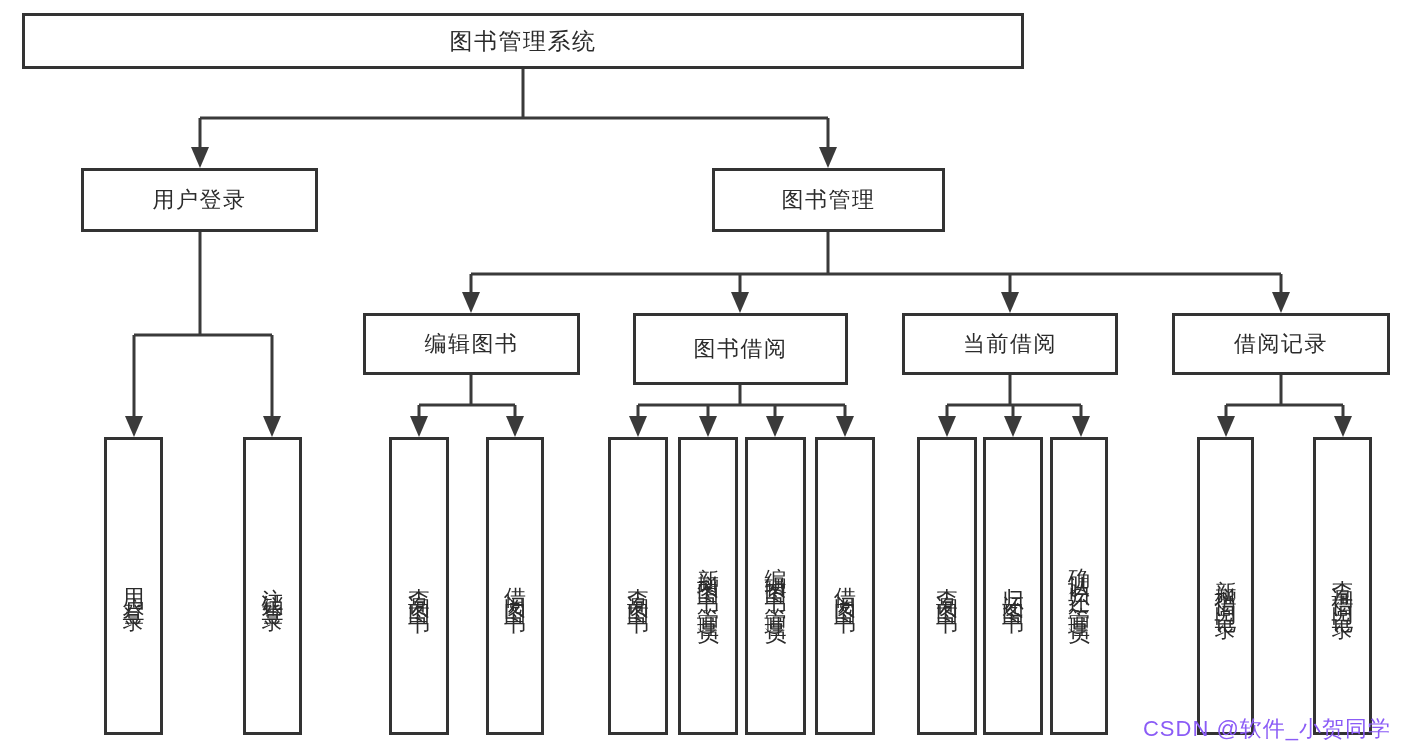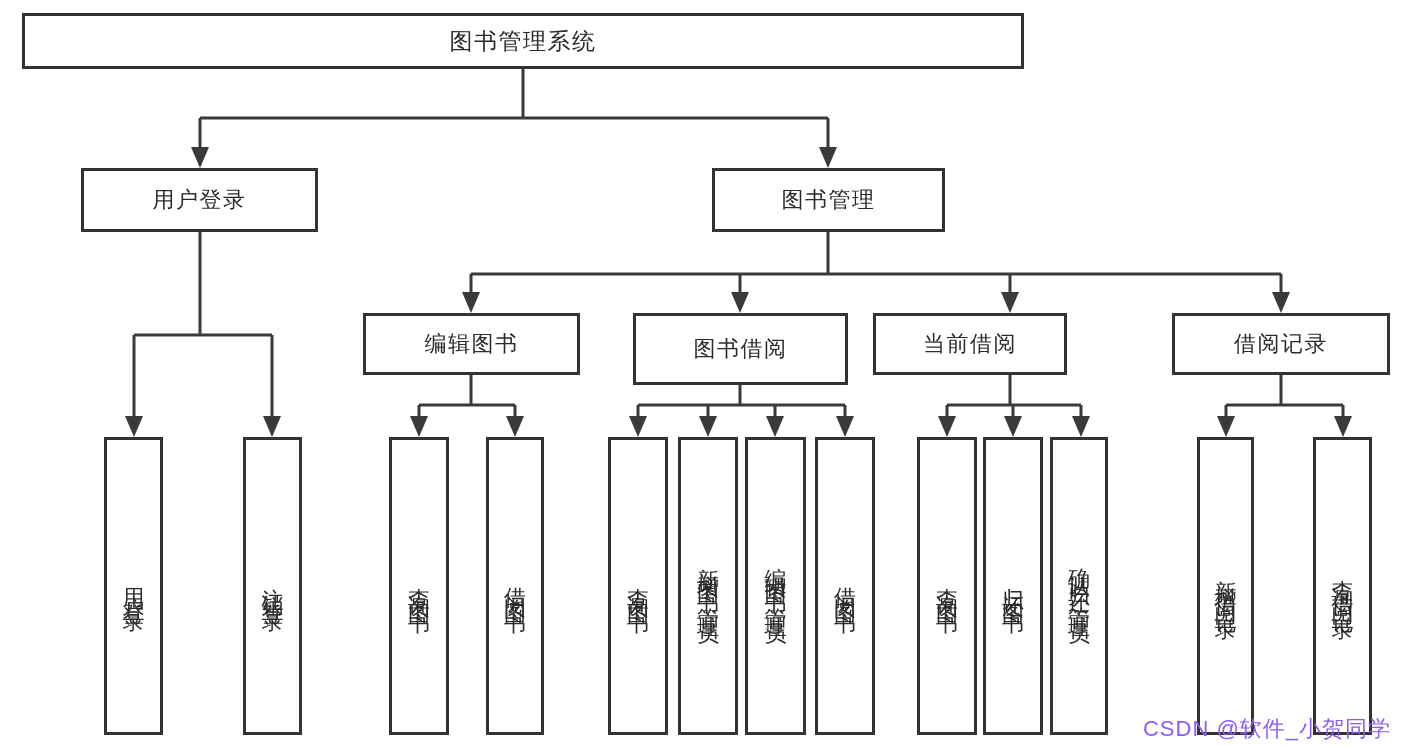--- a/index.html
+++ b/index.html
@@ -110,21 +110,21 @@
   <div class="box" style="left:712px; top:168px; width:233px; height:64px;align-items:center;">
     <span class="hlabel">图书管理</span>
   </div>
 
   <div class="box" style="left:363px; top:313px; width:217px; height:62px;">
     <span class="hlabel">编辑图书</span>
   </div>
   <div class="box" style="left:633px; top:313px; width:215px; height:72px;">
     <span class="hlabel">图书借阅</span>
   </div>
-  <div class="box" style="left:873px; top:313px; width:194px; height:62px;">
+  <div class="box" style="left:902px; top:313px; width:216px; height:62px;">
     <span class="hlabel">当前借阅</span>
   </div>
   <div class="box" style="left:1172px; top:313px; width:218px; height:62px;">
     <span class="hlabel">借阅记录</span>
   </div>
 
   <div class="box" style="left:104px; top:437px; width:59px; height:298px;">
     <span class="vlabel">用户登录</span>
   </div>
   <div class="box" style="left:243px; top:437px; width:59px; height:298px;">

